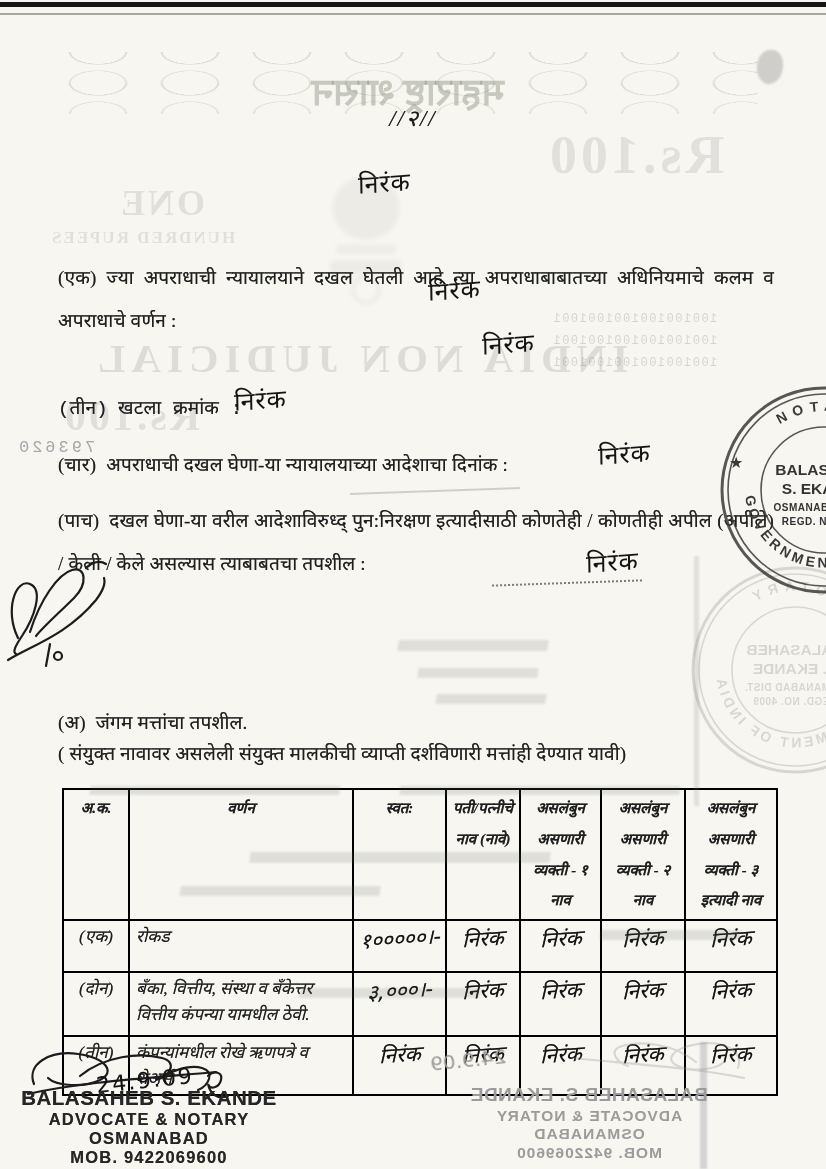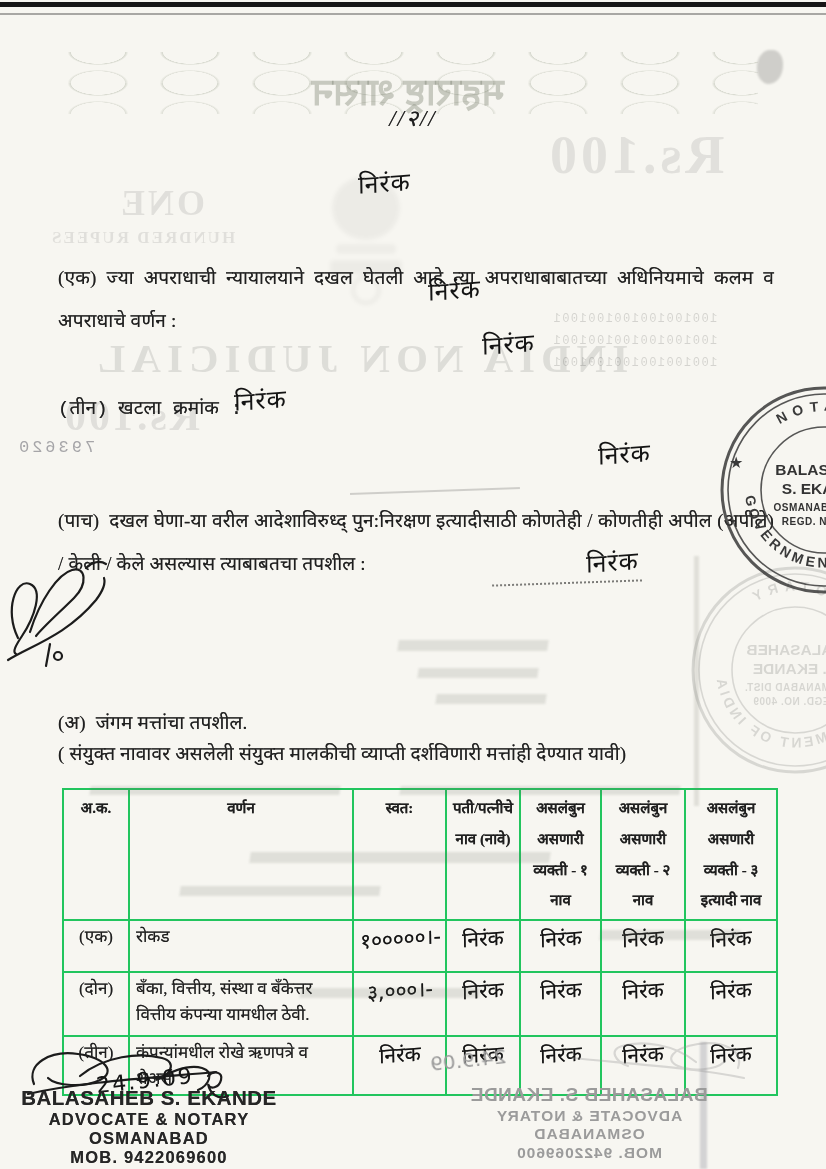--- a/index.html
+++ b/index.html
@@ -39,22 +39,22 @@
          text-shadow:0 0 .4px rgba(0,0,0,.55);}
 
   
   .hw{font-family:"DejaVu Sans",sans-serif;color:#141414;display:inline-block;transform:rotate(-4deg) skewX(-3deg);}
   .ans{font-size:25px;letter-spacing:1px;}
   .dotted{border-bottom:2px dotted rgba(0,0,0,.5);transform:rotate(-2deg);}
 
   
   table.assets{position:absolute;left:62px;top:788px;width:714px;border-collapse:collapse;table-layout:fixed;
                font-size:17px;background:transparent;}
-  table.assets th,table.assets td{border:2px solid #22c55e;padding:3px 6px;vertical-align:top;
-               text-shadow:0 0 .4px rgba(0,0,0,.5);}
+  table.assets th,table.assets td{border:2px solid #000000;padding:3px 6px;vertical-align:top;
+               text-shadow:0 0 .4px rgba(0,0,0,.5);font-style:italic;}
   table.assets th{font-weight:bold;font-size:15px;line-height:2.05;white-space:pre-line;text-align:center;}
   table.assets thead tr{height:122px;}
   table.assets tbody tr:nth-child(1){height:52px;}
   table.assets tbody tr:nth-child(2){height:64px;}
   table.assets tbody tr:nth-child(3){height:46px;}
   td.val{text-align:center;vertical-align:middle;}
   td.val .hw{font-size:21px;}
   td.desc{line-height:1.5;}
   td.sr{text-align:center;}
 
@@ -125,20 +125,23 @@
   </div>
   <span class="abs hw ans" style="left:428px;top:272px;">निरंक</span>
 
   <span class="abs hw ans" style="left:482px;top:326px;">निरंक</span>
 
   <div class="abs clause single" style="top:388px;font-family:Liberation Mono, monospace;">
     <span class="lbl">(तीन)</span><span>खटला क्रमांक :</span>
   </div>
   <span class="abs hw ans" style="left:234px;top:382px;">निरंक</span>
 
+  <div class="abs clause single" style="top:444px;">
+    <span class="lbl">(चार)</span><span>अपराधाची दखल घेणा-या न्यायालयाच्या आदेशाचा दिनांक :</span>
+  </div>
   <span class="abs hw ans" style="left:598px;top:436px;">निरंक</span>
 
   <div class="abs clause" style="top:500px;">
     <span class="lbl">(पाच)</span><span>दखल घेणा-या वरील आदेशाविरुध्द् पुन:निरक्षण इत्यादीसाठी कोणतेही / कोणतीही अपील (अपीले) / केली / केले असल्यास त्याबाबतचा तपशील :</span>
   </div>
   <span class="abs hw ans" style="left:586px;top:544px;">निरंक</span>
   <div class="abs dotted" style="left:492px;top:580px;width:150px;height:2px;"></div>
 
 
   <div class="abs clause single" style="top:702px;">

